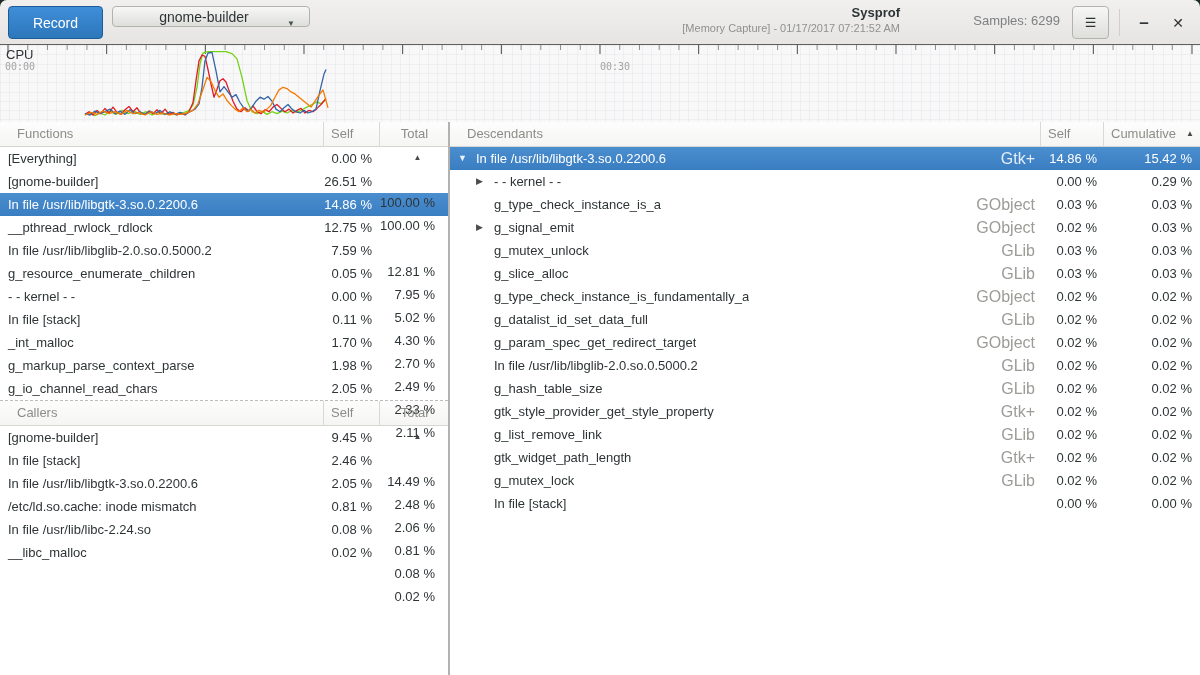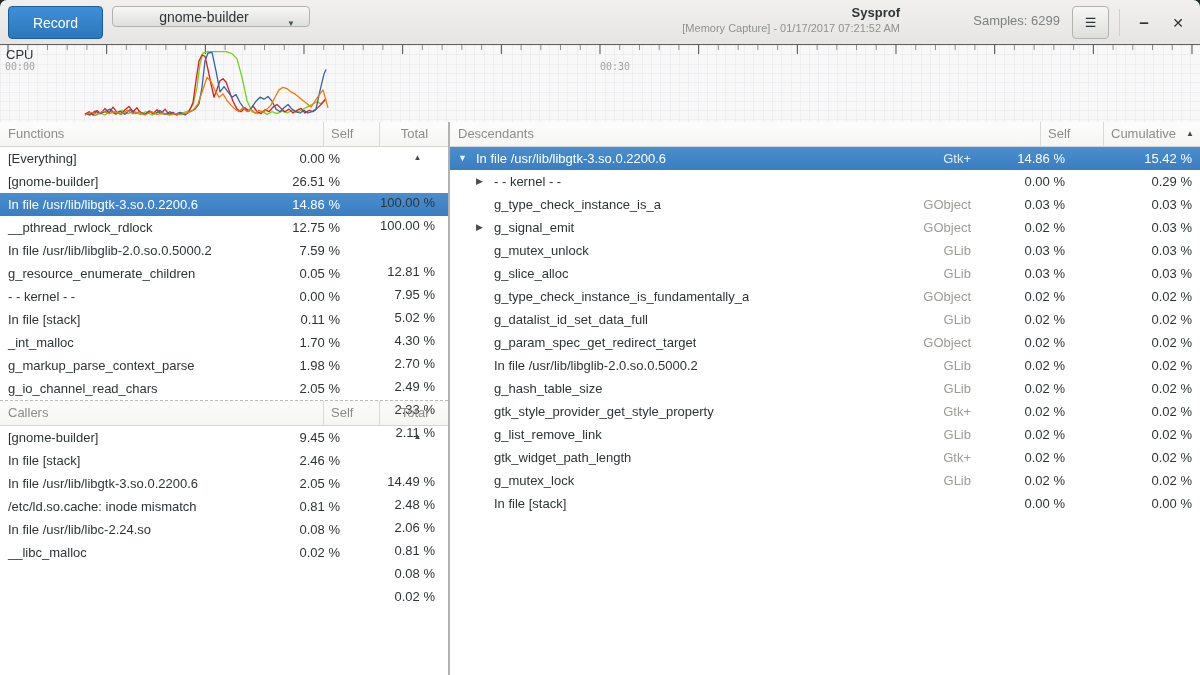--- a/index.html
+++ b/index.html
@@ -35,42 +35,42 @@
   .g-label{position:absolute;left:6px;top:3px;font-size:13px;color:#2e3436;line-height:13px;}
   .g-time{position:absolute;top:16px;font-family:"DejaVu Sans Mono",monospace;font-size:10px;color:#a2a2a0;}
   .g-t0{left:5px;} .g-t1{left:600px;text-align:center;}
 
   
   .pane-left{position:absolute;left:0;top:122px;width:448px;bottom:0;background:#fff;}
   .pane-right{position:absolute;left:450px;top:122px;right:0;bottom:0;background:#fff;}
   .v-divider{position:absolute;left:448px;top:122px;width:2px;bottom:0;background:#b2b2ae;}
 
   .tv-header{display:flex;height:24px;line-height:24px;background:linear-gradient(#fdfdfd,#f5f5f3);
-    border-bottom:1px solid #d6d6d3;color:#8c8c88;font-size:13px;}
+    border-bottom:1px solid #d6d6d3;color:#8c8c88;font-size:13px;padding-left:9px;}
   .tv-header .hc{box-sizing:border-box;}
   .hc-title{flex:1;padding-left:8px;}
   .hc-num{border-left:1px solid #d9d9d6;padding-left:7px;display:flex;align-items:center;justify-content:space-between;padding-right:6px;}
   .hc-self-l{width:56px;} .hc-total-l{width:69px;flex-direction:column;}
   .hc-self-r{width:63px;} .hc-cum-r{width:97px;}
   .sort-arrow{font-size:8px;color:#45494b;margin-left:6px;}
 
-  .row{display:flex;height:23px;line-height:23px;font-size:13px;color:#2e3436;background:#fff;gap:32px;}
+  .row{display:flex;height:23px;line-height:23px;font-size:13px;color:#2e3436;background:#fff;}
   .row.selected{background:linear-gradient(#4a8ecf,#3a7ec2);color:#ffffff;}
   .c-name{flex:1;padding-left:8px;white-space:nowrap;overflow:hidden;}
   .c-self{box-sizing:border-box;width:56px;text-align:right;padding-right:7px;white-space:nowrap;}
   .c-total{box-sizing:border-box;width:69px;text-align:right;padding-right:13px;white-space:nowrap;margin-top:44px;}
   .splitter{height:0;border-top:1px dashed #bcbcb8;}
 
   .drow .c-name{display:flex;padding-left:8px;}
   .exp{width:18px;flex:0 0 18px;text-align:left;font-size:9px;color:#4c4c4a;}
   .row.selected .exp{color:#eaf2fa;}
   .ind{flex:0 0 18px;}
   .fname{white-space:nowrap;overflow:hidden;}
   .tagspacer{flex:1;}
-  .tag{font-size:13px;color:#9b9b97;padding-right:5px;}
+  .tag{font-size:16px;color:#9b9b97;padding-right:5px;}
   .row.selected .tag{color:rgba(255,255,255,0.85);}
   .c-dself{box-sizing:border-box;width:63px;text-align:right;padding-right:6px;white-space:nowrap;}
   .c-dcum{box-sizing:border-box;width:97px;text-align:right;padding-right:8px;white-space:nowrap;}
 </style>
 </head>
 <body>
 
 <div class="app">
 
   <div class="titlebar">

